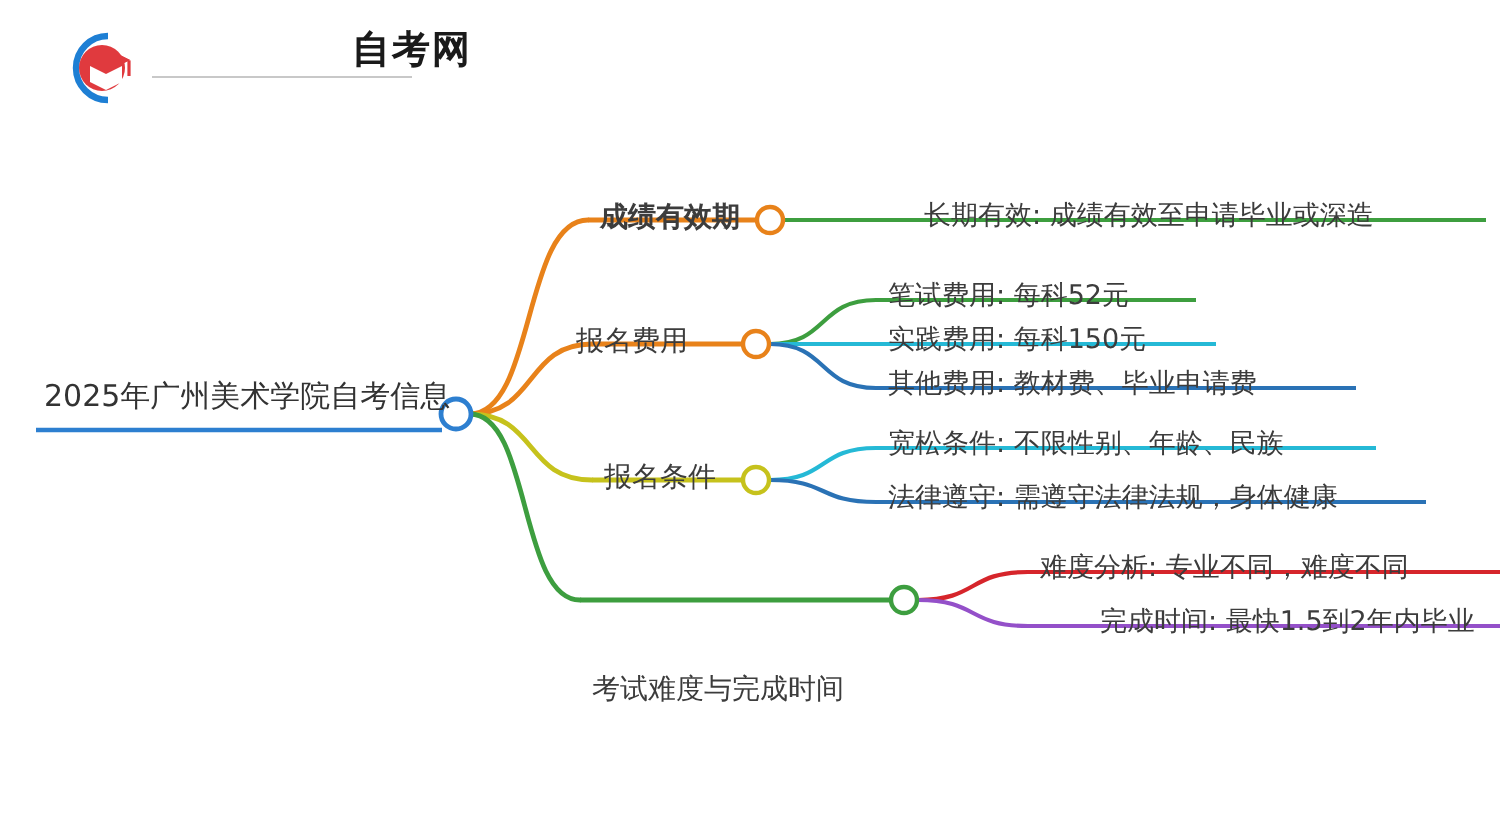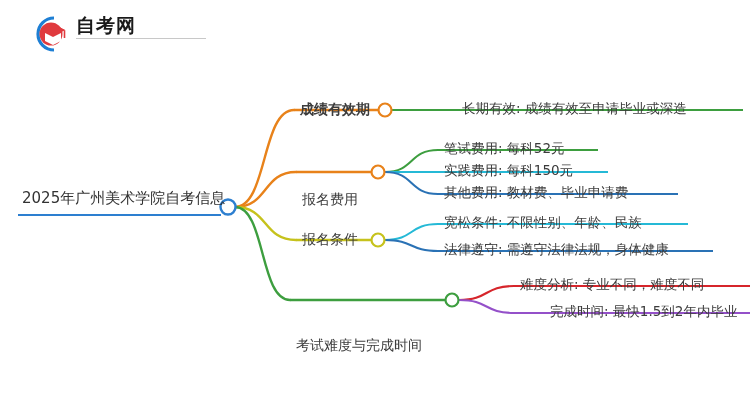--- a/index.html
+++ b/index.html
@@ -29,20 +29,21 @@
     top: 2px;
     width: 44px;
     height: 44px;
   }
   #logo-text-wrap {
     position: absolute;
     left: 48px;
     top: 3px;
     width: 160px;
     height: 44px;
+    text-align: right;
   }
   #logo-title {
     font-family: "DejaVu Sans", "Liberation Sans", sans-serif;
     font-size: 19px;
     font-weight: bold;
     color: #1a1a1a;
     letter-spacing: 1px;
     line-height: 24px;
     white-space: nowrap;
   }
@@ -140,21 +141,21 @@
     <circle cx="378" cy="172" r="6.5" fill="#ffffff" stroke="#e8821a" stroke-width="2.2"></circle>
     <circle cx="378" cy="240" r="6.5" fill="#ffffff" stroke="#c6c21c" stroke-width="2.2"></circle>
     <circle cx="452" cy="300" r="6.5" fill="#ffffff" stroke="#3d9e3f" stroke-width="2.2"></circle>
     <circle cx="228" cy="207" r="7.5" fill="#ffffff" stroke="#2d7fd0" stroke-width="2.4"></circle>
   </svg>
 
 <div id="label-layer">
     <div class="node-label root-label" style="left: 22px; top: 191px;">2025年广州美术学院自考信息</div>
     <div class="node-label branch-label" style="left: 300px; top: 102px; font-weight: bold;">成绩有效期</div>
     <div class="node-label leaf-label" style="left: 462px; top: 102px;">长期有效: 成绩有效至申请毕业或深造</div>
-    <div class="node-label branch-label" style="left: 302px; top: 164px; margin-top: 28px;">报名费用</div>
+    <div class="node-label branch-label" style="left: 288px; top: 164px;">报名费用</div>
     <div class="node-label leaf-label" style="left: 444px; top: 142px;">笔试费用: 每科52元</div>
     <div class="node-label leaf-label" style="left: 444px; top: 164px;">实践费用: 每科150元</div>
     <div class="node-label leaf-label" style="left: 444px; top: 186px;">其他费用: 教材费、毕业申请费</div>
     <div class="node-label branch-label" style="left: 302px; top: 232px; text-align: right;">报名条件</div>
     <div class="node-label leaf-label" style="left: 444px; top: 216px;">宽松条件: 不限性别、年龄、民族</div>
     <div class="node-label leaf-label" style="left: 444px; top: 243px;">法律遵守: 需遵守法律法规，身体健康</div>
     <div class="node-label branch-label" style="left: 296px; top: 304px; margin-top: 34px;">考试难度与完成时间</div>
     <div class="node-label leaf-label" style="left: 520px; top: 278px;">难度分析: 专业不同，难度不同</div>
     <div class="node-label leaf-label" style="left: 550px; top: 305px;">完成时间: 最快1.5到2年内毕业</div>
   </div>

